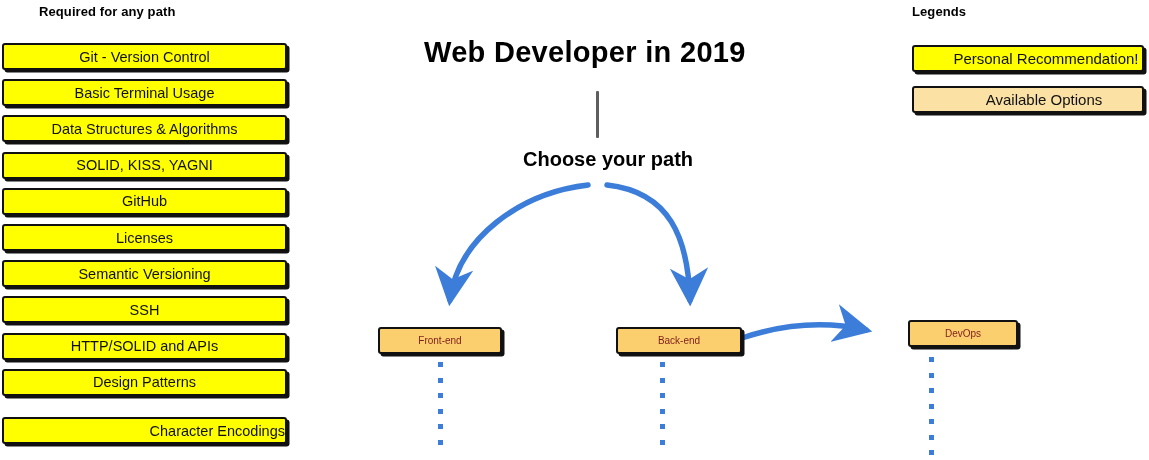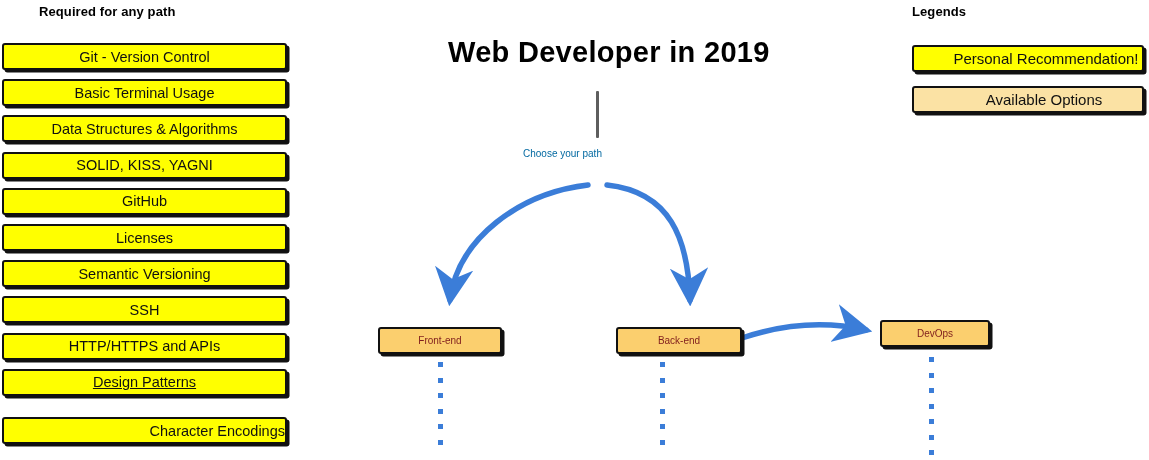--- a/index.html
+++ b/index.html
@@ -55,24 +55,24 @@
   }
 
   
   .stem {
     background: #5e5e5e;
     width: 3px;
     border-radius: 1px;
   }
 
   .choose-label {
-    font-size: 10px;
-    font-weight: normal;
-    white-space: nowrap;
-    color: #0369a1;
+    font-size: 20px;
+    font-weight: bold;
+    white-space: nowrap;
+    color: #000000;
   }
 
   
   .path-box {
     position: absolute;
     height: 27px;
     box-sizing: border-box;
     background: #FBCF6E;
     border: 2.5px solid #111111;
     border-radius: 3px;
@@ -147,31 +147,31 @@
     <div class="req-box" style="top: 224px;">
       <span>Licenses</span>
     </div>
     <div class="req-box" style="top: 260.2px;">
       <span>Semantic Versioning</span>
     </div>
     <div class="req-box" style="top: 296.4px;">
       <span>SSH</span>
     </div>
     <div class="req-box" style="top: 332.6px;">
-      <span>HTTP/HTTPS and APIs</span>
-    </div>
-    <div class="req-box" style="top: 368.8px; text-decoration: underline;">
+      <span>HTTP/SOLID and APIs</span>
+    </div>
+    <div class="req-box" style="top: 368.8px;">
       <span>Design Patterns</span>
     </div>
     <div class="req-box" style="top: 417px; justify-content: flex-end;">
       <span>Character Encodings</span>
     </div>
   </div>
 
-<div class="abs main-title" style="left:424px; top:36px;margin-left:24px;">Web Developer in 2019</div>
+<div class="abs main-title" style="left:424px; top:36px;">Web Developer in 2019</div>
 
 <div class="abs stem" style="left:596px; top:91px; height:47px;"></div>
 
 <div class="abs choose-label" style="left:523px; top:148px;">Choose your path</div>
 
 <svg class="overlay" viewBox="0 0 1149 460" xmlns="http://www.w3.org/2000/svg">
   <defs>
     <marker id="arrowDown" viewBox="0 0 12 12" refX="6" refY="10" markerWidth="7" markerHeight="7" orient="auto-start-reverse">
       <path d="M 6 12 L 0 0 L 6 3 L 12 0 Z" fill="#3B7DD8"></path>
     </marker>
@@ -186,21 +186,21 @@
 
   <path d="M 742 338 C 790 322, 830 322, 866 330" fill="none" stroke="#3B7DD8" stroke-width="5.5" stroke-linecap="round" marker-end="url(#arrowHead)"></path>
 </svg>
 
 <div class="path-box" style="left:378px; top:327px; width:124px;">
   <span>Front-end</span>
 </div>
 <div class="path-box" style="left:616px; top:327px; width:126px;">
   <span>Back-end</span>
 </div>
-<div class="path-box" style="left:880px; top:320px; width:110px;">
+<div class="path-box" style="left:908px; top:320px; width:110px;">
   <span>DevOps</span>
 </div>
 
 <div class="dot-col" id="dots-front-end" style="left:438px; top:362px;">
     <div class="dot" style="top: 0px;"></div>
     <div class="dot" style="top: 15.5px;"></div>
     <div class="dot" style="top: 31px;"></div>
     <div class="dot" style="top: 46.5px;"></div>
     <div class="dot" style="top: 62px;"></div>
     <div class="dot" style="top: 77.5px;"></div>

